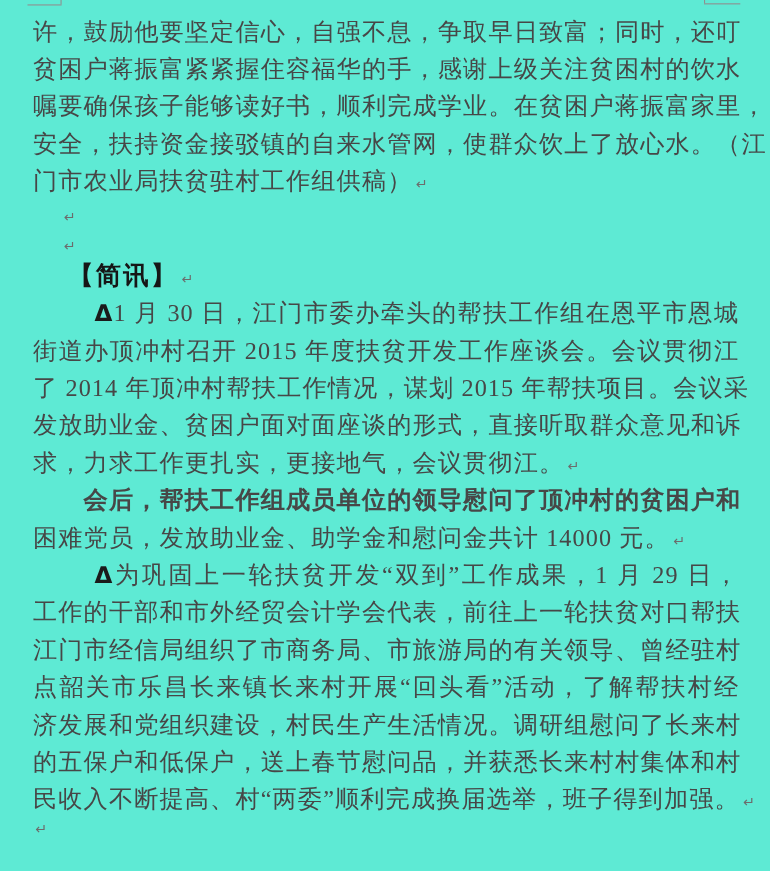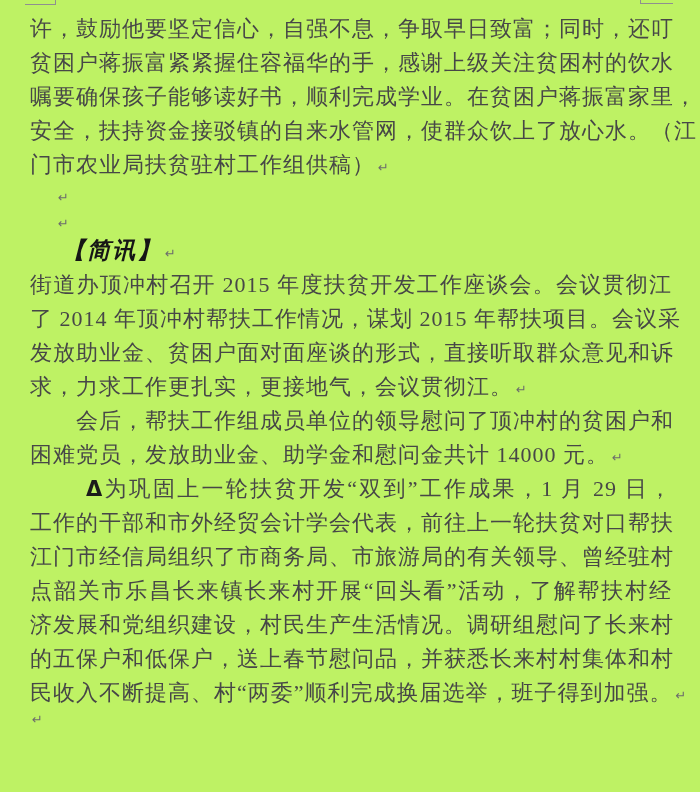--- a/index.html
+++ b/index.html
@@ -4,21 +4,21 @@
 <style>
   html, body {
     margin: 0;
     padding: 0;
     background: #fdfdfd;
   }
   .page {
     position: relative;
     width: 700px;
     height: 792px;
-    background: #bef264;
+    background: #5eead4;
     overflow: hidden;
     font-family: "Liberation Serif", "DejaVu Serif", serif;
   }
   
   .crop-mark {
     position: absolute;
     top: 0;
   }
   .crop-mark-left {
     left: 25px;
@@ -75,21 +75,20 @@
   }
   .line.final {
     height: 14px;
     line-height: 14px;
   }
   .line.header {
     font-weight: bold;
     color: #161616;
     font-size: 23px;
     letter-spacing: 2px;
-    font-style: italic;
   }
   .marker {
     font-weight: bold;
     color: #1b1b1b;
     font-family: "DejaVu Sans", sans-serif;
     font-size: 21px;
   }
   .pilcrow {
     font-family: "DejaVu Sans", sans-serif;
     font-size: 13px;
@@ -107,25 +106,26 @@
   <div class="crop-mark crop-mark-right"></div>
   <div class="text-area">
       <div class="line justify"><span>许，鼓励他要坚定信心，自强不息，争取早日致富；同时，还叮</span></div>
       <div class="line justify"><span>贫困户蒋振富紧紧握住容福华的手，感谢上级关注贫困村的饮水</span></div>
       <div class="line justify"><span>嘱要确保孩子能够读好书，顺利完成学业。在贫困户蒋振富家里，</span></div>
       <div class="line justify"><span>安全，扶持资金接驳镇的自来水管网，使群众饮上了放心水。（江</span></div>
       <div class="line"><span>门市农业局扶贫驻村工作组供稿）</span><span class="pilcrow">↵</span></div>
       <div class="line blank"><span class="pilcrow" style="margin-left: 28px;">↵</span></div>
       <div class="line blank"><span class="pilcrow" style="margin-left: 28px;">↵</span></div>
       <div class="line header" style="text-indent: 32px;"><span>【简讯】</span><span class="pilcrow">↵</span></div>
+      <div class="line justify" style="text-indent: 56px;"><b class="marker">Δ</b><span>1 月 30 日，江门市委办牵头的帮扶工作组在恩平市恩城</span></div>
       <div class="line justify"><span>街道办顶冲村召开 2015 年度扶贫开发工作座谈会。会议贯彻江</span></div>
       <div class="line justify"><span>了 2014 年顶冲村帮扶工作情况，谋划 2015 年帮扶项目。会议采</span></div>
       <div class="line justify"><span>发放助业金、贫困户面对面座谈的形式，直接听取群众意见和诉</span></div>
       <div class="line"><span>求，力求工作更扎实，更接地气，会议贯彻江。</span><span class="pilcrow">↵</span></div>
-      <div class="line justify" style="text-indent: 46px;"><span>会后，帮扶工作组成员单位的领导慰问了顶冲村的贫困户和</span></div>
+      <div class="line justify" style="text-indent: 46px; font-weight: bold;"><span>会后，帮扶工作组成员单位的领导慰问了顶冲村的贫困户和</span></div>
       <div class="line"><span>困难党员，发放助业金、助学金和慰问金共计 14000 元。</span><span class="pilcrow">↵</span></div>
       <div class="line justify" style="text-indent: 56px;"><b class="marker">Δ</b><span>为巩固上一轮扶贫开发“双到”工作成果，1 月 29 日，</span></div>
       <div class="line justify"><span>工作的干部和市外经贸会计学会代表，前往上一轮扶贫对口帮扶</span></div>
       <div class="line justify"><span>江门市经信局组织了市商务局、市旅游局的有关领导、曾经驻村</span></div>
       <div class="line justify"><span>点韶关市乐昌长来镇长来村开展“回头看”活动，了解帮扶村经</span></div>
       <div class="line justify"><span>济发展和党组织建设，村民生产生活情况。调研组慰问了长来村</span></div>
       <div class="line justify"><span>的五保户和低保户，送上春节慰问品，并获悉长来村村集体和村</span></div>
       <div class="line justify"><span>民收入不断提高、村“两委”顺利完成换届选举，班子得到加强。</span><span class="pilcrow">↵</span></div>
       <div class="line blank final"><span class="pilcrow" style="margin-left: 2px;">↵</span></div>
     </div>

